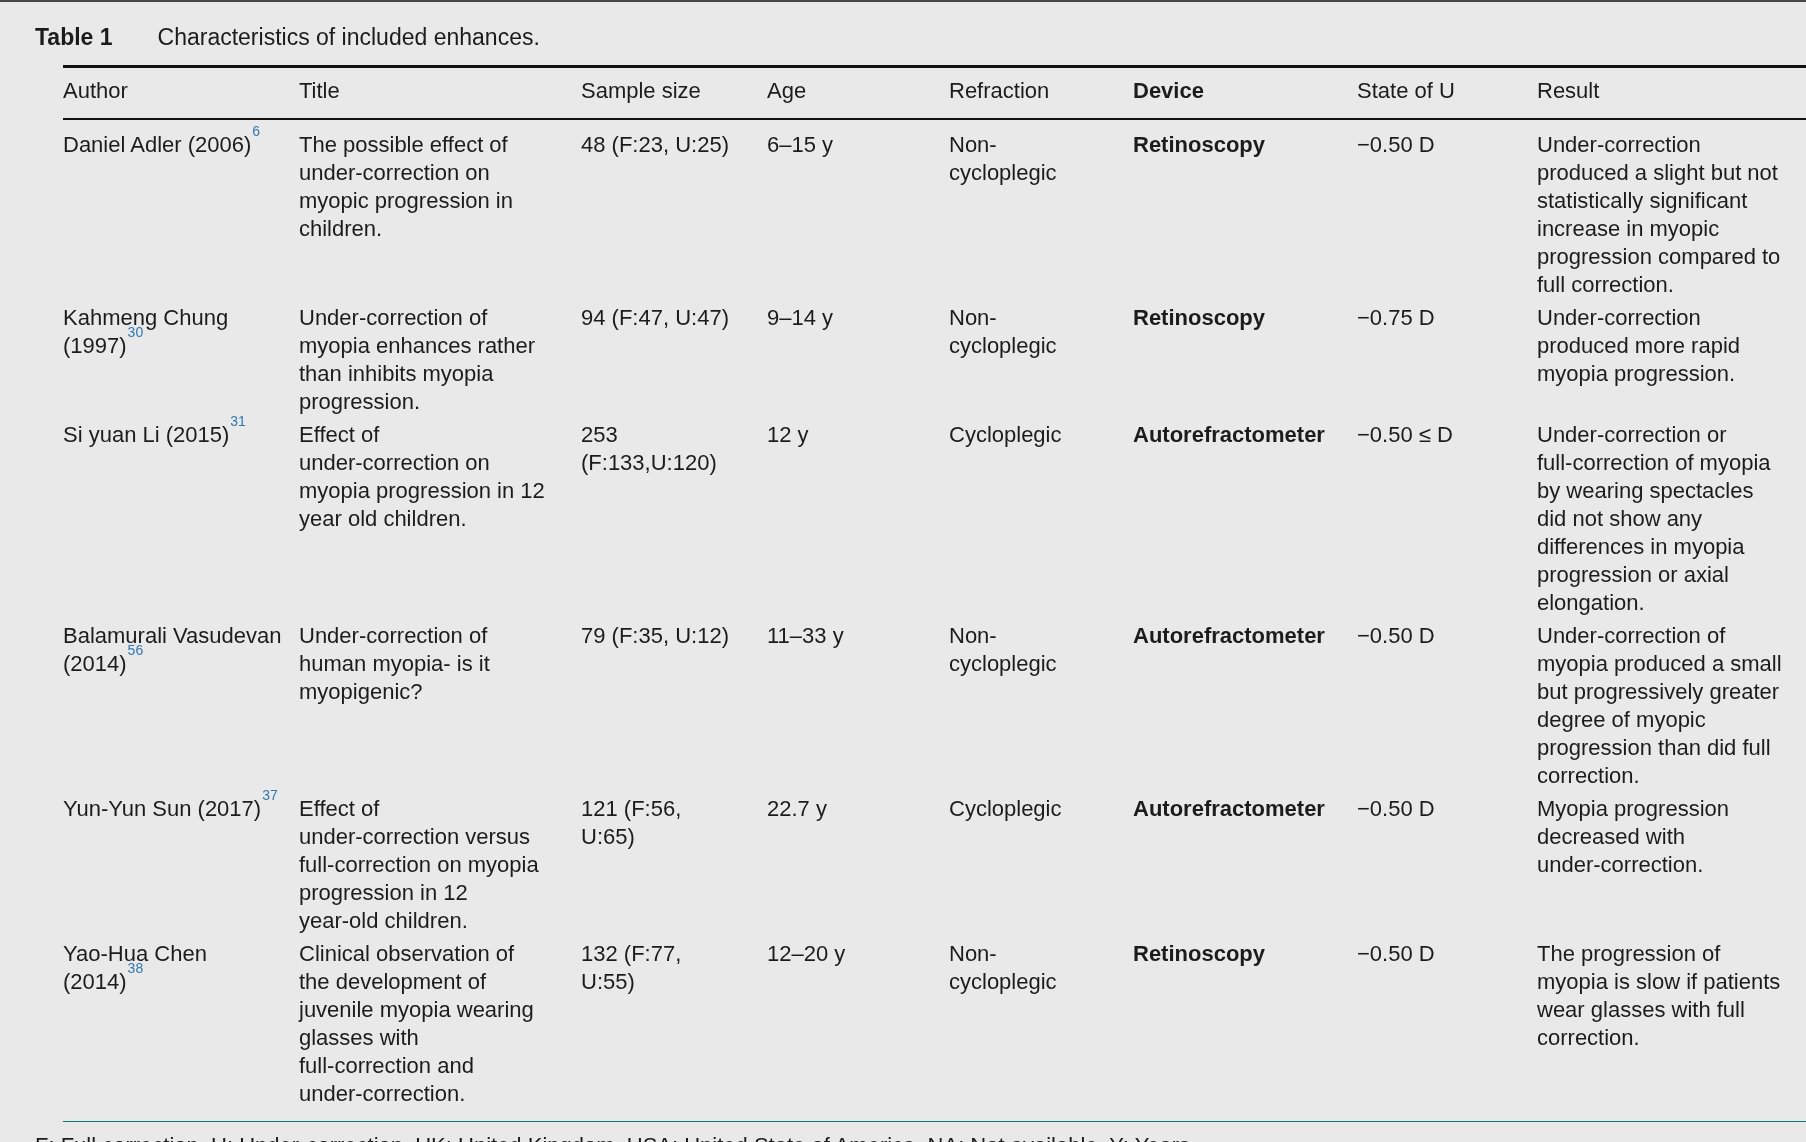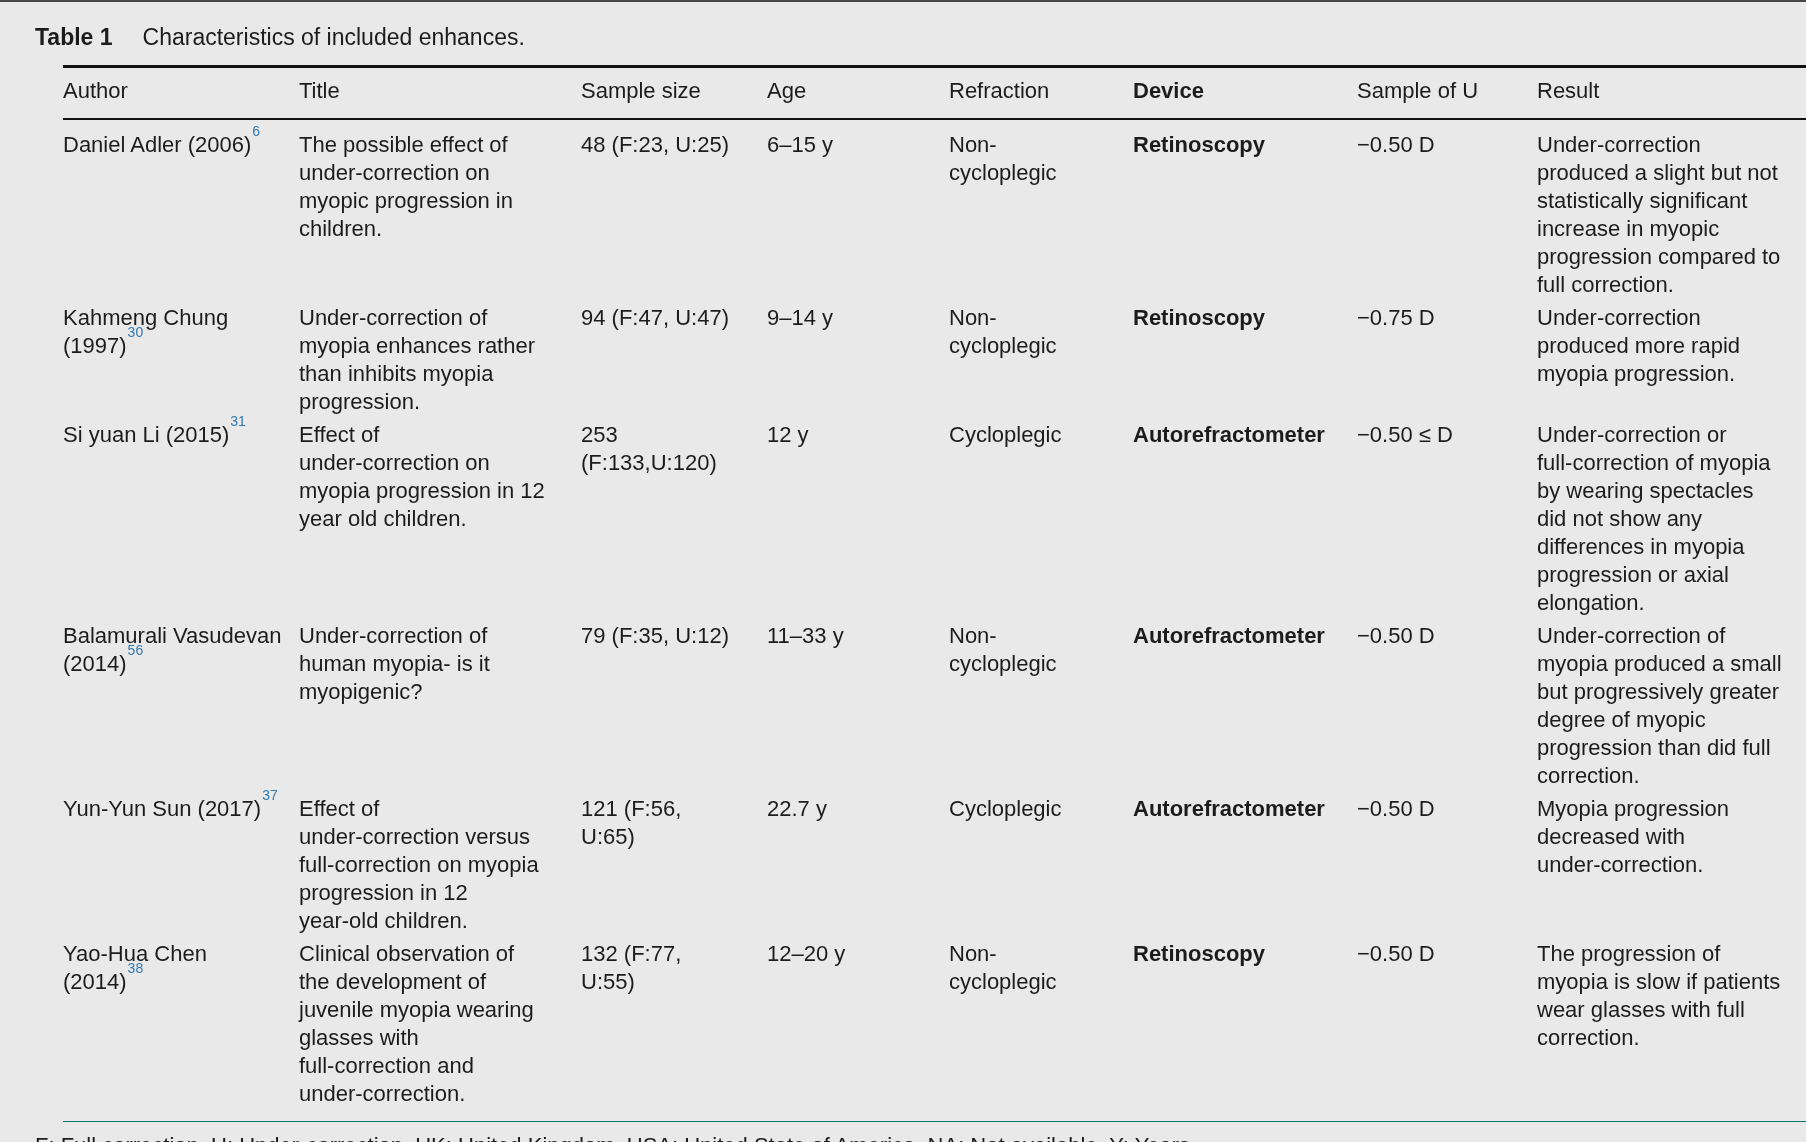--- a/index.html
+++ b/index.html
@@ -7,21 +7,21 @@
     width:1806px; height:1142px;
     background:#e9e9e9;
     color:#1c1c1c;
     font-family:"Liberation Sans", sans-serif;
     overflow:hidden;
   }
   .top-edge { height:2px; background:#474747; }
   .wrap { padding:12px 20px 0 35px; }
 
   .caption { font-size:23px; line-height:30px; margin:8px 0 13px 0; }
-  .caption .label { font-weight:bold; margin-right:30px; }
+  .caption .label { font-weight:bold; margin-right:45px; }
 
   table.studies {
     border-collapse:collapse;
     table-layout:fixed;
     width:1751px;
     border-top:3px solid #121212;
     font-size:22px;
     line-height:28px;
     margin-left:28px;
   }
@@ -80,21 +80,21 @@
         <col style="width:277px">
     </colgroup>
     <thead>
       <tr>
         <th class="c-author">Author</th>
         <th class="c-title">Title</th>
         <th class="c-sample">Sample size</th>
         <th class="c-age">Age</th>
         <th class="c-refraction">Refraction</th>
         <th class="c-device">Device</th>
-        <th class="c-amount">Sample of U</th>
+        <th class="c-amount">State of U</th>
         <th class="c-result">Result</th>
       </tr>
     </thead>
     <tbody>
       <tr>
         <td class="c-author"><span>Daniel Adler (2006)</span><sup class="ref">6</sup></td>
         <td class="c-title">The possible effect of <span style="white-space:nowrap">under-correction</span> on myopic progression in children.</td>
         <td class="c-sample">48 (F:23, U:25)</td>
         <td class="c-age">6–15 y</td>
         <td class="c-refraction">Non-cycloplegic</td>

